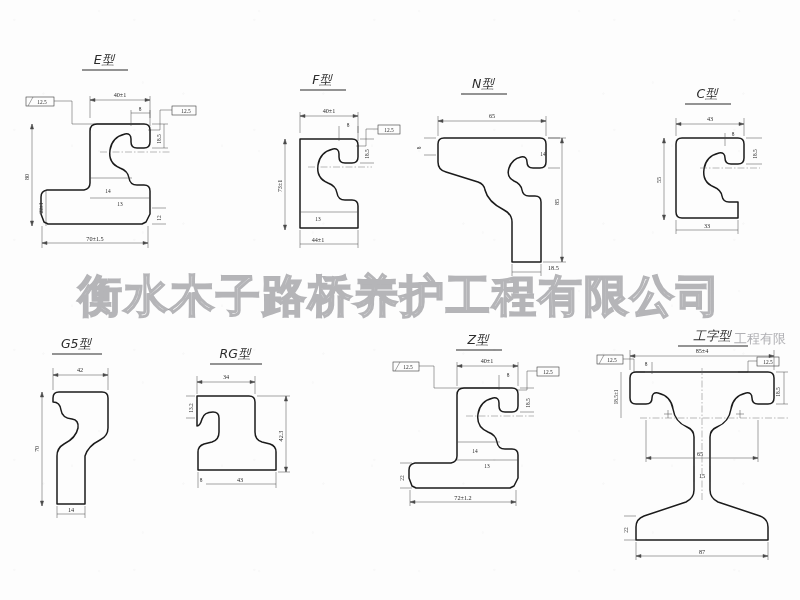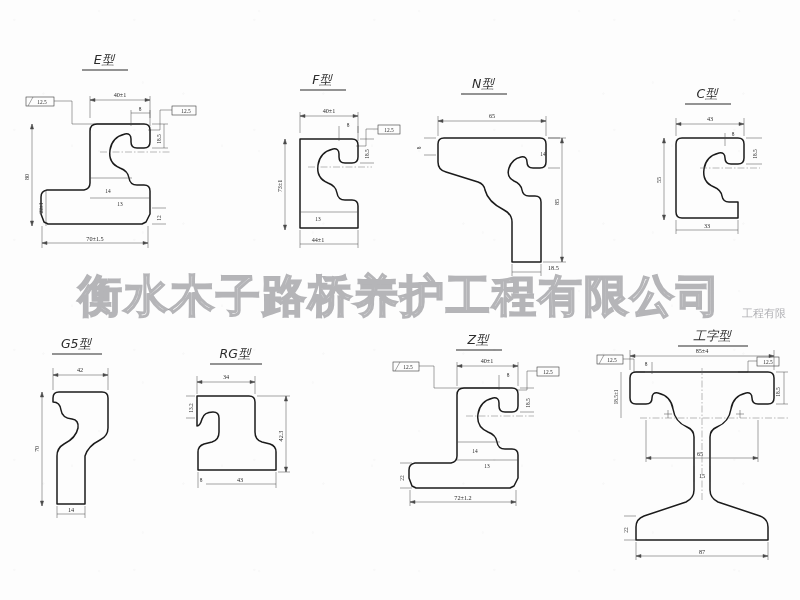--- a/index.html
+++ b/index.html
@@ -24,23 +24,23 @@
     position:absolute;left:0;right:0;top:268px;height:56px;
     display:flex;align-items:center;justify-content:center;
     font-family:Liberation Sans, sans-serif;
     font-weight:bold;font-size:44px;letter-spacing:2px;
     color:rgba(255,255,255,.55);
     -webkit-text-stroke:1.6px rgba(120,120,125,.55);
     text-shadow:0 1px 0 rgba(255,255,255,.8);
     white-space:nowrap;pointer-events:none;z-index:50;
   }
   .wm-sub{
-    position:absolute;right:14px;top:306px;
+    position:absolute;right:14px;top:330px;
     font-family:"DejaVu Sans", sans-serif;
-    font-size:11px;color:rgba(150,150,155,.75);z-index:50;
+    font-size:13px;color:rgba(150,150,155,.75);z-index:50;
   }
   svg text{font-family:"Liberation Serif", serif;fill:#2b2b2b;}
   .ttl{font-size:12.5px;font-style:italic;font-family:"DejaVu Sans",sans-serif;}
   .dim{font-size:6.2px;}
   .dim2{font-size:5.4px;}
   .prof{fill:none;stroke:#1b1b1b;stroke-width:1.5;stroke-linejoin:round;stroke-linecap:round;}
   .thin{stroke:#4a4a4a;stroke-width:.5;fill:none;}
   .ctr{stroke:#6a6a6a;stroke-width:.45;fill:none;stroke-dasharray:7 2 1.5 2;}
   .arrow{stroke:#4a4a4a;stroke-width:.5;fill:#4a4a4a;}
   .box{stroke:#3a3a3a;stroke-width:.6;fill:none;}

